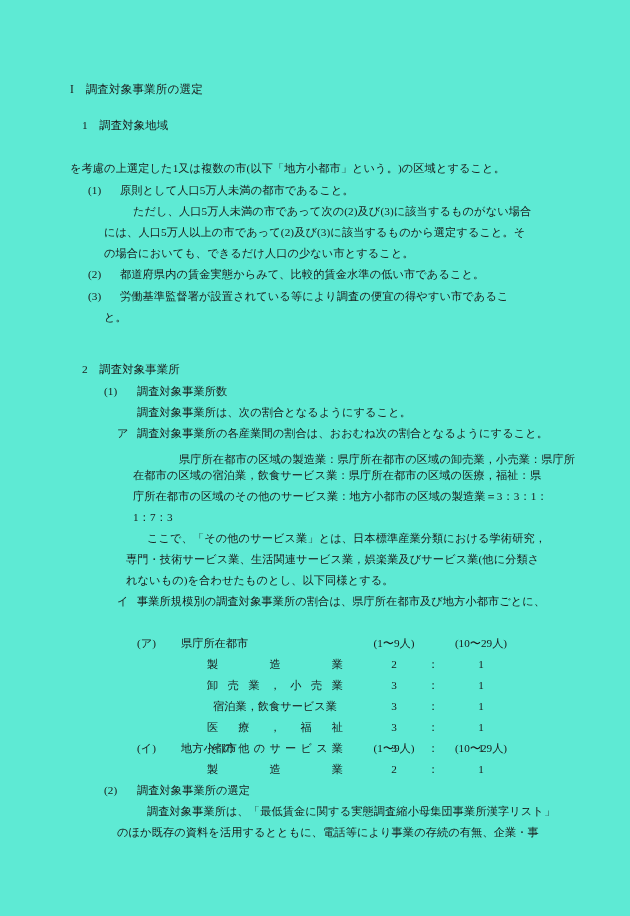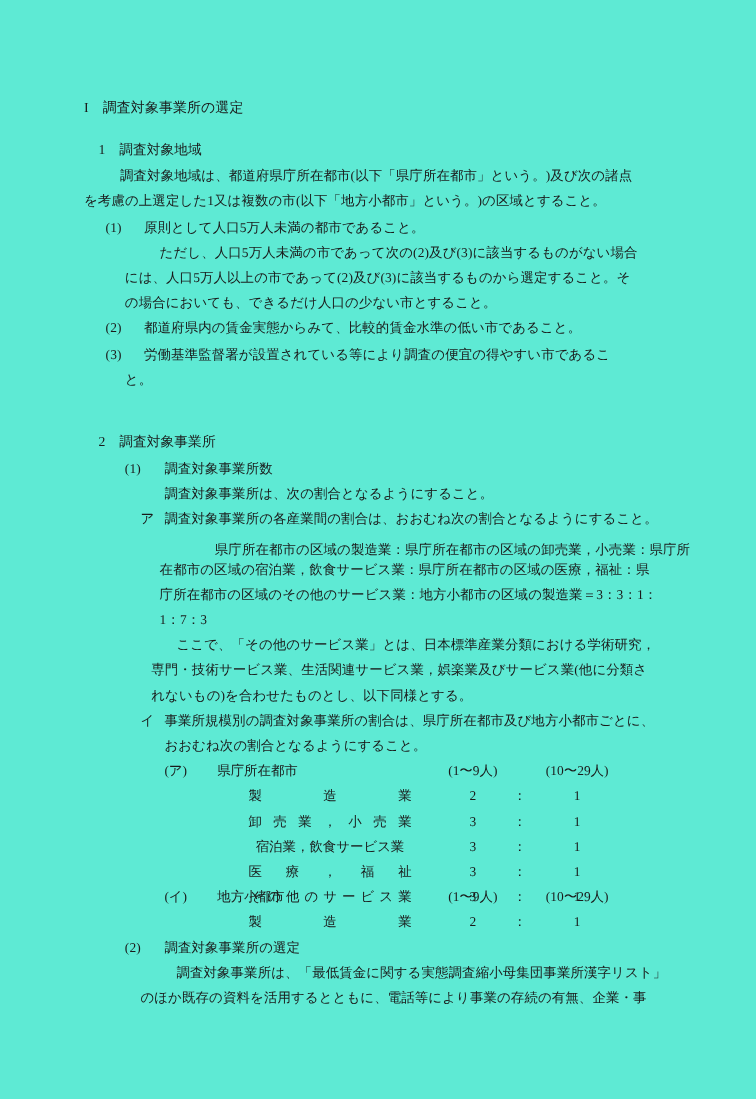--- a/index.html
+++ b/index.html
@@ -103,21 +103,20 @@
 </style>
 </head>
 <body>
 
 <div class="page">
 
   <div class="line h-roman" style="left:70px; top:84px;">I　調査対象事業所の選定</div>
 
   <div class="line h-num" style="left:82px; top:120px;">1　調査対象地域</div>
 
-  <div class="line" style="left:100px; top:142px;">調査対象地域は、都道府県庁所在都市(以下「県庁所在都市」という。)及び次の諸点</div>
   <div class="line" style="left:70px; top:163px;">を考慮の上選定した1又は複数の市(以下「地方小都市」という。)の区域とすること。</div>
 
   <div class="line" style="left:88px; top:185px;">(1)</div>
   <div class="line" style="left:120px; top:185px;">原則として人口5万人未満の都市であること。</div>
 
   <div class="line" style="left:133px; top:206px;">ただし、人口5万人未満の市であって次の(2)及び(3)に該当するものがない場合</div>
   <div class="line" style="left:104px; top:227px;">には、人口5万人以上の市であって(2)及び(3)に該当するものから選定すること。そ</div>
   <div class="line" style="left:104px; top:248px;">の場合においても、できるだけ人口の少ない市とすること。</div>
 
   <div class="line" style="left:88px; top:269px;">(2)</div>
@@ -141,21 +140,20 @@
   <div class="line" style="left:133px; top:470px;">在都市の区域の宿泊業，飲食サービス業：県庁所在都市の区域の医療，福祉：県</div>
   <div class="line" style="left:133px; top:491px;">庁所在都市の区域のその他のサービス業：地方小都市の区域の製造業＝3：3：1：</div>
   <div class="line" style="left:133px; top:512px;">1：7：3</div>
 
   <div class="line" style="left:126px; top:554px;">専門・技術サービス業、生活関連サービス業，娯楽業及びサービス業(他に分類さ</div>
   <div class="line" style="left:147px; top:533px;">ここで、「その他のサービス業」とは、日本標準産業分類における学術研究，</div>
   <div class="line" style="left:126px; top:575px;">れないもの)を合わせたものとし、以下同様とする。</div>
 
   <div class="line" style="left:117px; top:596px;">イ</div>
   <div class="line" style="left:137px; top:596px;">事業所規模別の調査対象事業所の割合は、県庁所在都市及び地方小都市ごとに、</div>
-  <div class="line" style="left:137px; top:617px;">おおむね次の割合となるようにすること。</div>
 
   <div class="tbl" style="left:137px; top:638px;">
     <div class="trow">
       <span class="t-marker">(ア)</span>
       <span class="t-city">県庁所在都市</span>
       <span class="t-hdr-a">(1〜9人)</span>
       <span class="t-hdr-b">(10〜29人)</span>
     </div>
 
     <div class="trow">

